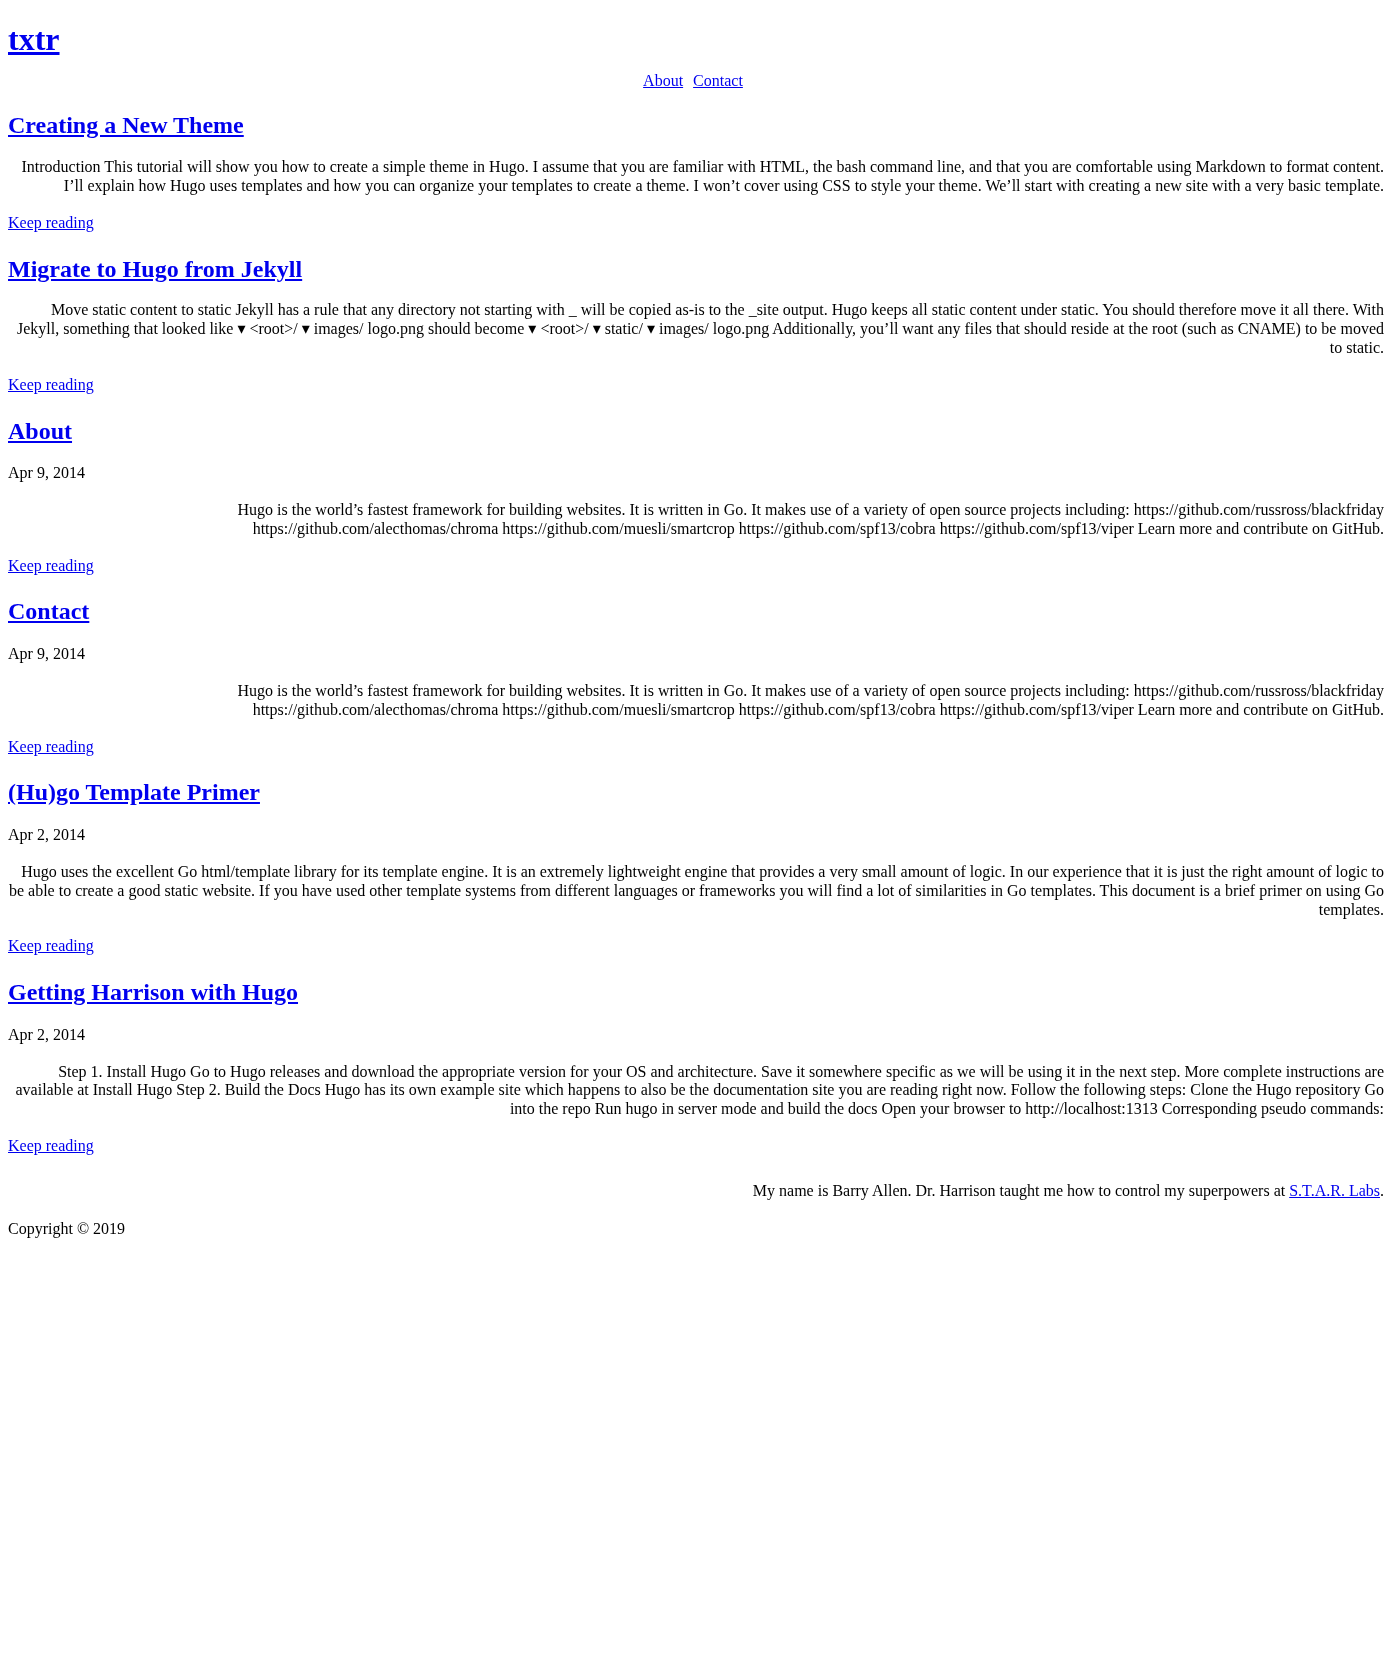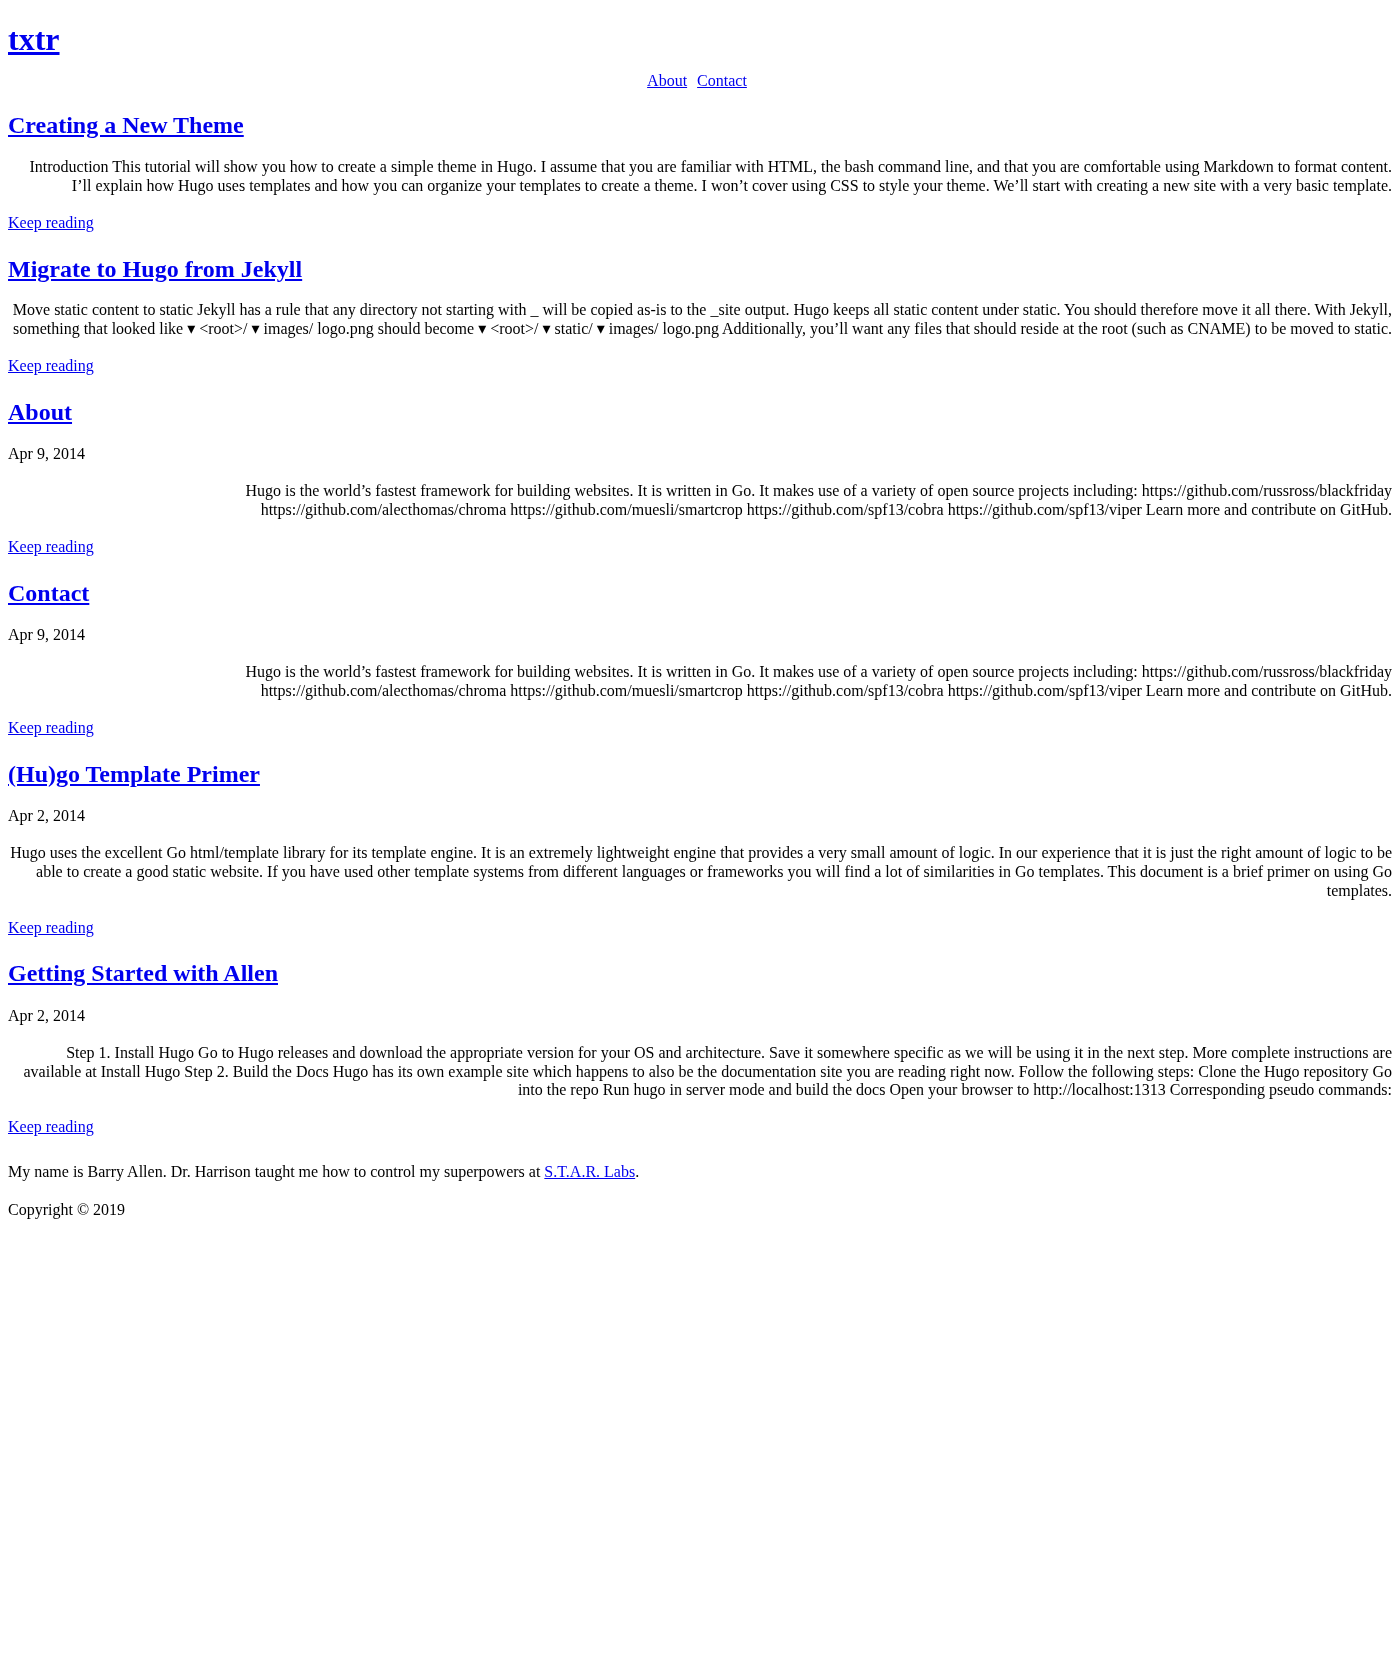--- a/index.html
+++ b/index.html
@@ -8,21 +8,21 @@
     background: #ffffff;
   }
   body {
     font-family: "Liberation Serif", "DejaVu Serif", serif;
     font-size: 16px;
     color: #000000;
     width: 1400px;
     -webkit-font-smoothing: antialiased;
   }
   .page {
-    padding: 8px 8px 8px 8px;
+    padding: 8px 16px 8px 8px;
     box-sizing: border-box;
     width: 1400px;
   }
   a {
     color: #0000ee;
     text-decoration: underline;
   }
   .site-title {
     font-size: 32px;
     font-weight: bold;
@@ -67,20 +67,21 @@
   }
   .keep-reading {
     margin: 0 0 8px 0;
     font-size: 16px;
     line-height: 1.3;
   }
   .footer-bio {
     margin: 24px 0 17px 0;
     font-size: 16px;
     line-height: 1.3;
+    text-align: right;
   }
   .footer-copy {
     margin: 12px 0 17px 0;
     font-size: 16px;
     line-height: 1.3;
   }
 </style>
 </head>
 <body>
 
@@ -143,21 +144,21 @@
     </h2>
     <div class="post-date">Apr 2, 2014</div>
     <div class="post-summary">Hugo uses the excellent Go html/template library for its template engine. It is an extremely lightweight engine that provides a very small amount of logic. In our experience that it is just the right amount of logic to be able to create a good static website. If you have used other template systems from different languages or frameworks you will find a lot of similarities in Go templates. This document is a brief primer on using Go templates.</div>
     <div class="keep-reading">
       <a href="#">Keep reading</a>
     </div>
   </article>
 
   <article>
     <h2 class="post-title">
-      <a href="#">Getting Started with Allen</a>
+      <a href="#">Getting Harrison with Hugo</a>
     </h2>
     <div class="post-date">Apr 2, 2014</div>
     <div class="post-summary">Step 1. Install Hugo Go to Hugo releases and download the appropriate version for your OS and architecture. Save it somewhere specific as we will be using it in the next step. More complete instructions are available at Install Hugo Step 2. Build the Docs Hugo has its own example site which happens to also be the documentation site you are reading right now. Follow the following steps: Clone the Hugo repository Go into the repo Run hugo in server mode and build the docs Open your browser to http://localhost:1313 Corresponding pseudo commands:</div>
     <div class="keep-reading">
       <a href="#">Keep reading</a>
     </div>
   </article>
 
   <footer>
     <p class="footer-bio"><span>My name is Barry Allen. Dr. Harrison taught me how to control my superpowers at </span><a href="#">S.T.A.R. Labs</a><span>.</span></p>

